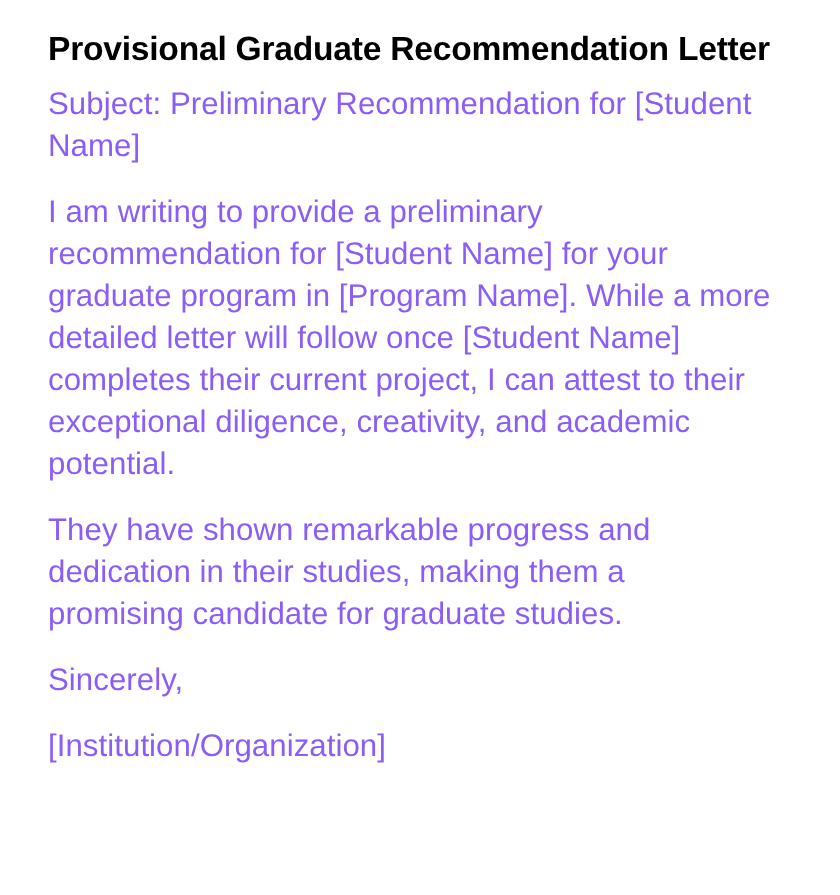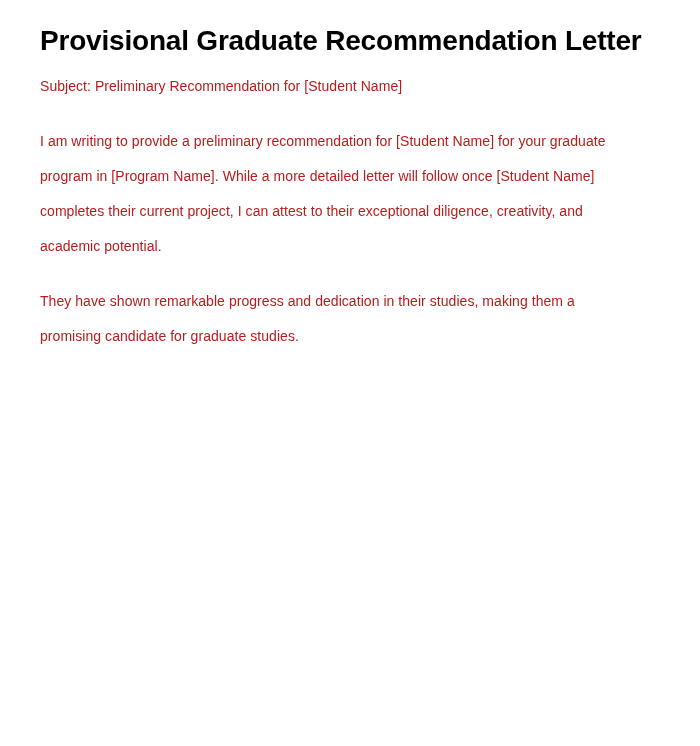--- a/index.html
+++ b/index.html
@@ -22,37 +22,39 @@
     .title {
       font-family: "Liberation Sans", sans-serif;
       font-weight: bold;
       font-size: 28px;
       line-height: 30px;
       color: #000000;
       margin: 0 0 13px 0;
       letter-spacing: -0.2px;
     }
     .para {
-      font-size: 14px;
+      font-size: 26px;
       line-height: 35px;
       margin: 0 0 20px 0;
-      color: #b91c1c;
+      color: #8b5cf6;
       letter-spacing: 0.05px;
     }
     .para.subject { margin-bottom: 20px; }
   </style>
 </head>
 <body>
 
 <div class="page">
   <h1 class="title">Provisional Graduate Recommendation Letter</h1>
 
   <p class="para subject">Subject: Preliminary Recommendation for [Student Name]</p>
 
 
   <p class="para" style="width:606px;">I am writing to provide a preliminary recommendation for [Student Name] for your graduate program in [Program Name]. While a more detailed letter will follow once [Student Name] completes their current project, I can attest to their exceptional diligence, creativity, and academic potential.</p>
 
   <p class="para" style="width:590px;">They have shown remarkable progress and dedication in their studies, making them a promising candidate for graduate studies.</p>
 
+  <p class="para">Sincerely,</p>
 
 
 
+  <p class="para">[Institution/Organization]</p>
 </div>
 
 </body></html>

